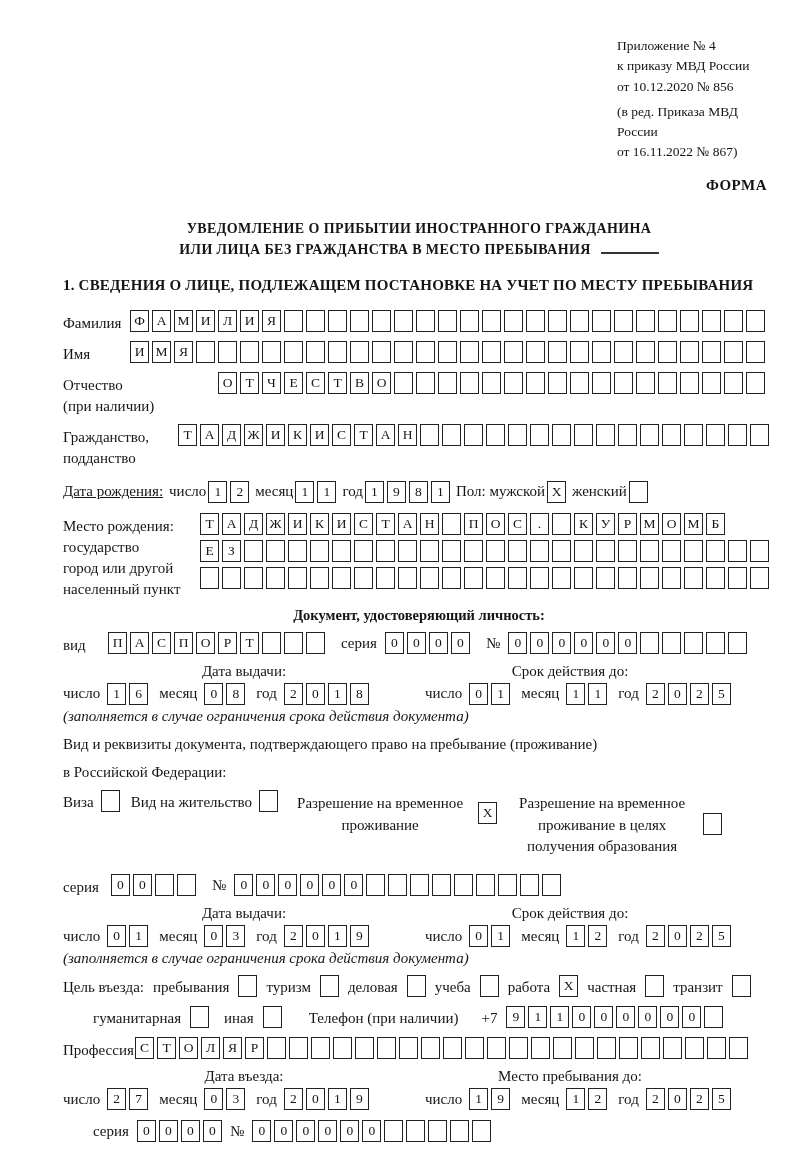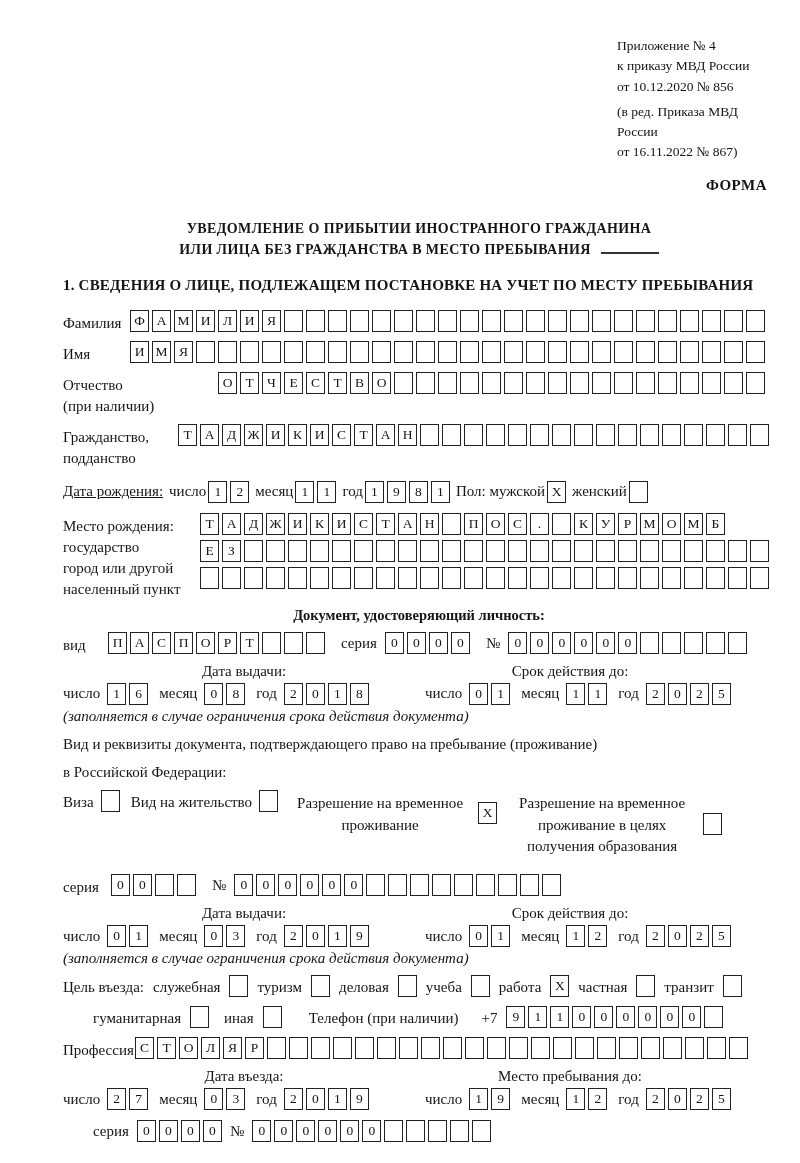--- a/index.html
+++ b/index.html
@@ -539,21 +539,21 @@
             <span class="cell">2</span>
             <span class="cell">5</span>
           </span>
       </div>
     </div>
   </div>
   <div class="fine-note">(заполняется в случае ограничения срока действия документа)</div>
 
   <div class="purp-row">
     <span class="opt-label">Цель въезда:</span>
-    <span class="opt-label">служебная</span>
+    <span class="opt-label">пребывания</span>
     <span class="cells">
         <span class="cell"></span>
       </span>
     <span class="opt-label">туризм</span>
     <span class="cells">
         <span class="cell"></span>
       </span>
     <span class="opt-label">деловая</span>
     <span class="cells">
         <span class="cell"></span>

